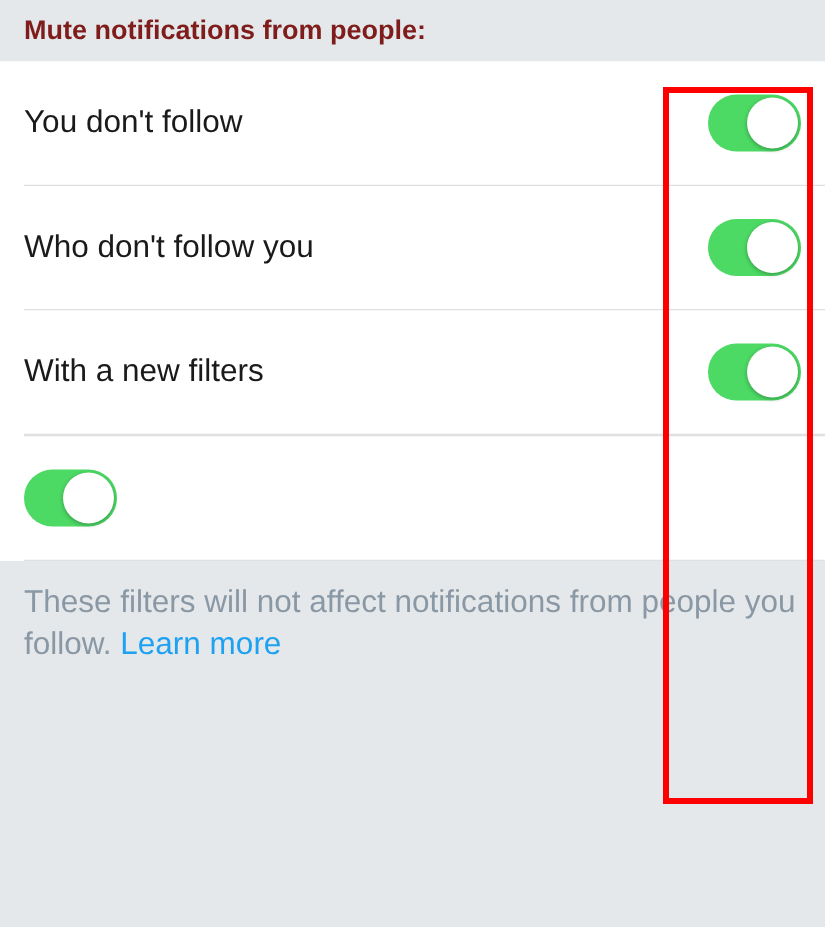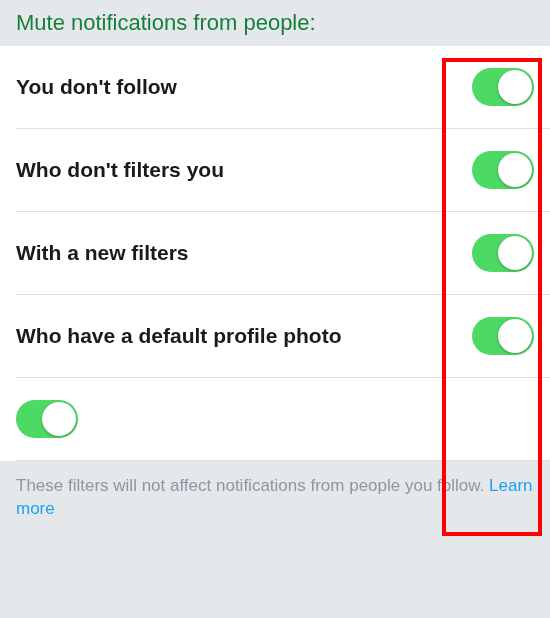--- a/index.html
+++ b/index.html
@@ -7,43 +7,43 @@
       font-family: -apple-system, BlinkMacSystemFont, "Helvetica Neue", Arial, sans-serif;
       background: #e5e8ea;
       width: 550px;
       height: 618px;
     }
     .header {
       padding: 10px 16px 10px 16px;
       background: #e5e8ea;
     }
     .header-title {
-      font-size: 22px;
-      font-weight: 400;
-      color: #15803d;
+      font-size: 18px;
+      font-weight: 700;
+      color: #7f1d1d;
     }
     .list {
       background: #ffffff;
     }
     .row {
       display: flex;
       align-items: center;
       justify-content: space-between;
       padding: 22px 16px 22px 16px;
       background: #ffffff;
       position: relative;
     }
     .divider {
       height: 1px;
       background: #e0e0e0;
       margin-left: 16px;
     }
     .row-label {
       font-size: 21px;
-      font-weight: 700;
+      font-weight: 400;
       color: #1a1a1a;
       line-height: 1.25;
       max-width: 360px;
     }
     .toggle {
       width: 62px;
       height: 38px;
       border-radius: 38px;
       position: relative;
       flex: 0 0 62px;
@@ -66,21 +66,21 @@
       width: 100px;
       height: 478px;
       border: 4px solid #ff0000;
       pointer-events: none;
     }
     .footer {
       padding: 14px 16px 28px 16px;
       background: #e5e8ea;
     }
     .footer-text {
-      font-size: 17px;
+      font-size: 21px;
       color: #8a98a5;
       line-height: 1.35;
     }
     .footer-text .link {
       color: #1da1f2;
       cursor: pointer;
     }
     .container { position: relative; }
   </style>
 </head>
@@ -96,41 +96,35 @@
 
     <div class="row">
       <div class="row-label">You don't follow</div>
       <div class="toggle on">
           <div class="toggle-knob"></div>
         </div>
     </div>
     <div class="divider"></div>
 
     <div class="row">
-      <div class="row-label">Who don't filters you</div>
+      <div class="row-label">Who don't follow you</div>
       <div class="toggle on">
           <div class="toggle-knob"></div>
         </div>
     </div>
     <div class="divider"></div>
 
     <div class="row">
       <div class="row-label">With a new filters</div>
       <div class="toggle on">
           <div class="toggle-knob"></div>
         </div>
     </div>
     <div class="divider"></div>
 
-    <div class="row">
-      <div class="row-label">Who have a default profile photo</div>
-      <div class="toggle on">
-          <div class="toggle-knob"></div>
-        </div>
-    </div>
     <div class="divider"></div>
 
     <div class="row">
       <div class="toggle on">
           <div class="toggle-knob"></div>
         </div>
     </div>
     <div class="divider"></div>
 
 

